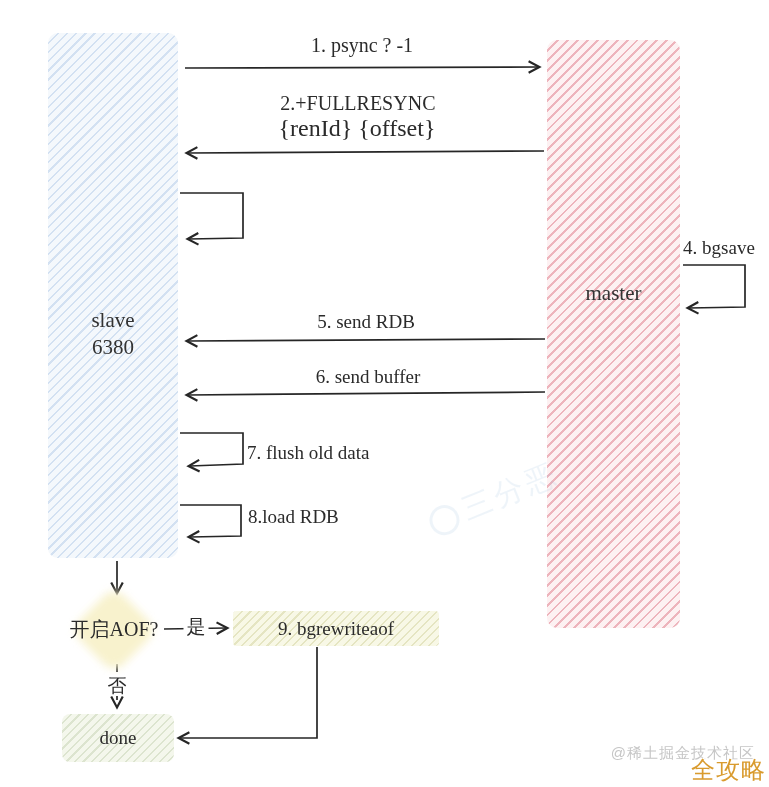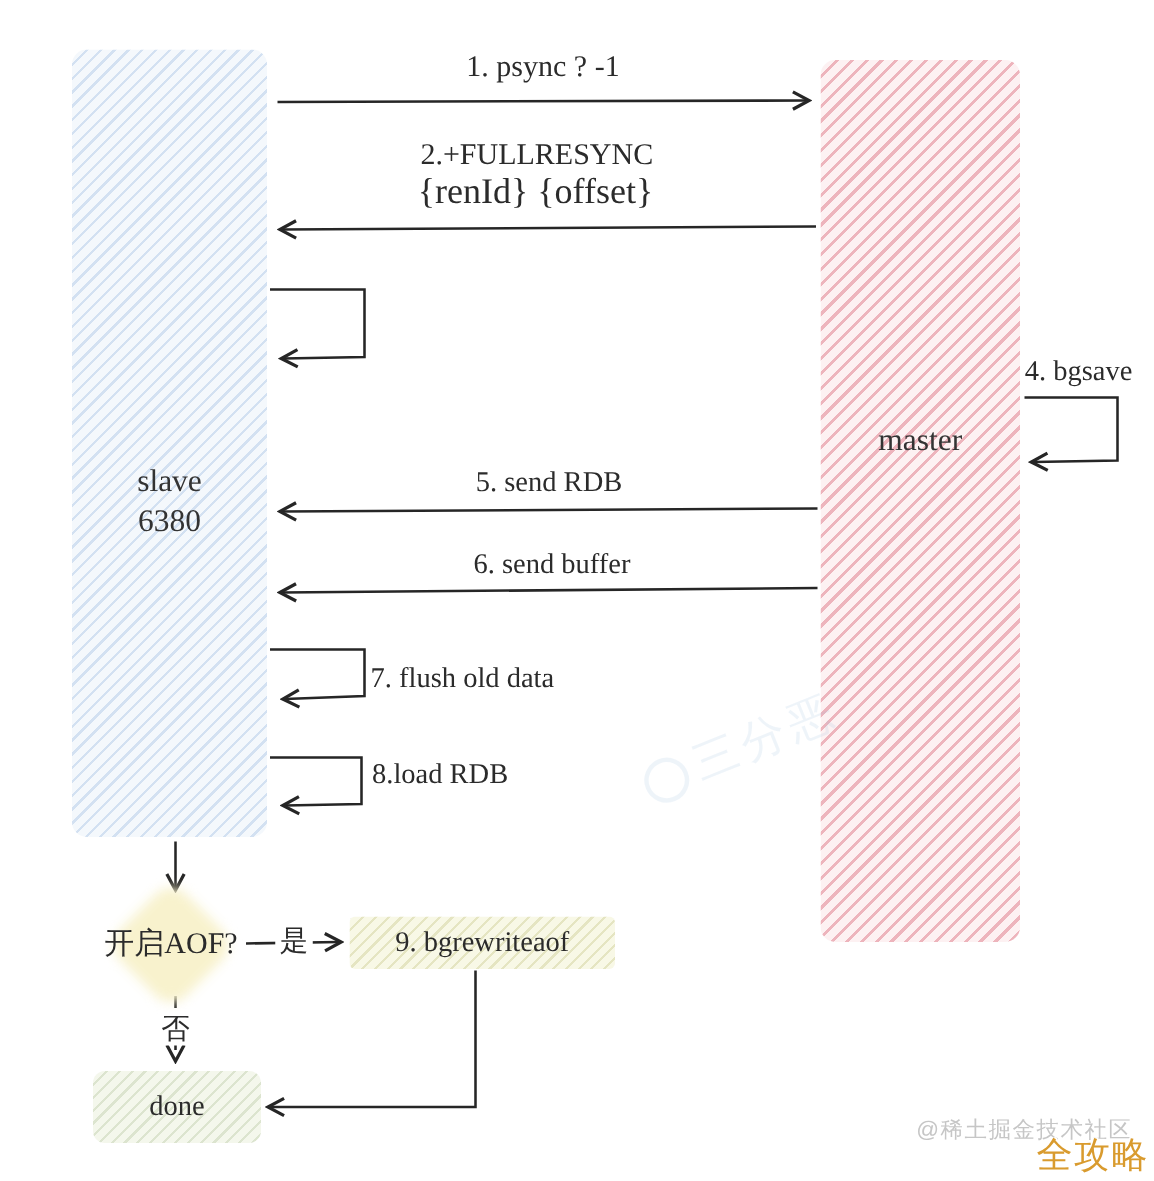--- a/index.html
+++ b/index.html
@@ -51,21 +51,21 @@
   .decision-label{
     position:absolute;left:114px;top:629px;transform:translate(-50%,-50%);
     font-size:20px;white-space:nowrap;color:#2b2b2b;
   }
   
   .proc{
     position:absolute;border-radius:4px;display:flex;align-items:center;justify-content:center;
     font-size:19px;color:#2b2b2b;
   }
   .bgrw-box{
-    left:233px;top:611px;width:177px;height:35px;
+    left:233px;top:611px;width:206px;height:35px;
     background:
       repeating-linear-gradient(135deg, rgba(185,185,110,0.30) 0 1.5px, rgba(255,255,255,0) 1.5px 6px),
       #f8f8e6;
   }
   .done-box{
     left:62px;top:714px;width:112px;height:48px;border-radius:8px;
     background:
       repeating-linear-gradient(135deg, rgba(165,185,140,0.30) 0 1.5px, rgba(255,255,255,0) 1.5px 6px),
       #f4f7ec;
   }

